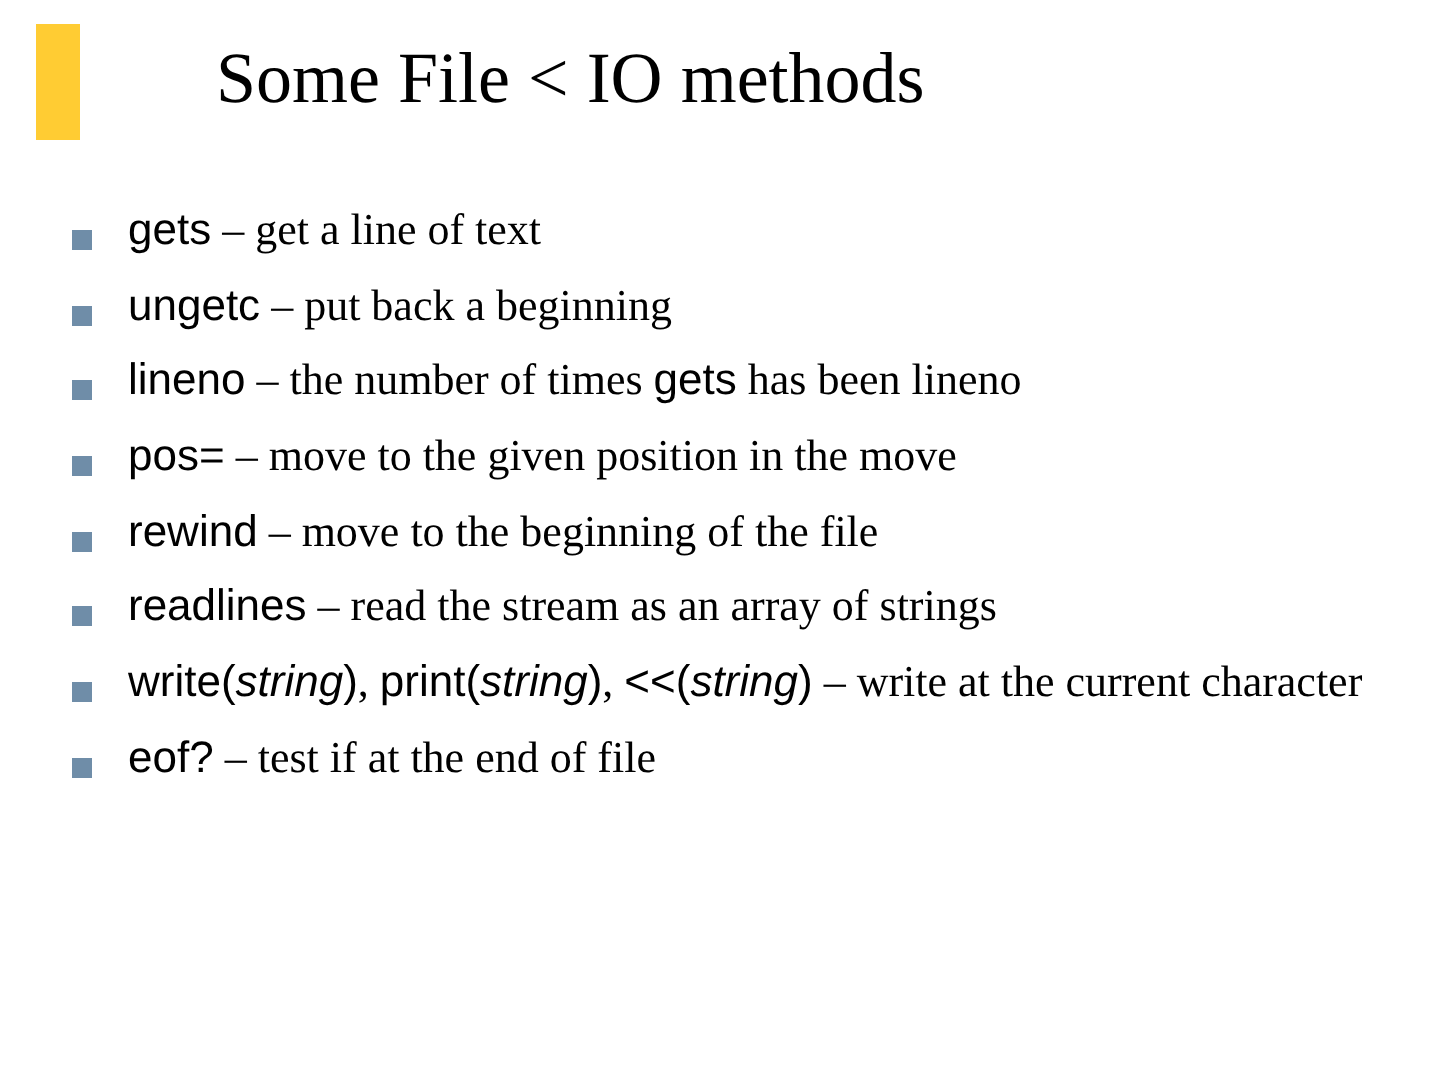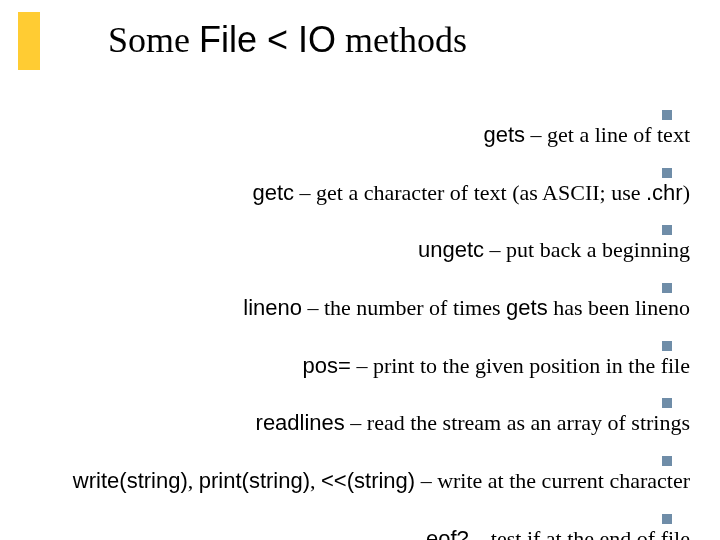--- a/index.html
+++ b/index.html
@@ -22,82 +22,82 @@
     background: #ffcc33;
   }
   .title {
     position: absolute;
     top: 20px;
     left: 108px;
     font-size: 36px;
     line-height: 1.1;
   }
   .title .code {
-    font-family: Liberation Sans, sans-serif;
+    font-family: Liberation Serif, serif;
   }
   .content {
     position: absolute;
     top: 100px;
     left: 36px;
     right: 30px;
   }
   .row {
     display: flex;
-    align-items: flex-end;
+    align-items: center;
     margin-bottom: 8px;
-    flex-direction: column;
   }
   .bullet {
     width: 10px;
     height: 10px;
     background: #6f8da8;
     flex: 0 0 auto;
     margin-top: 10px;
     margin-right: 18px;
   }
   .text {
     font-size: 22px;
     line-height: 1.35;
     flex: 1 1 auto;
   }
   .text .code {
     font-family: Verdana, Geneva, sans-serif;
   }
   .text .ital {
+    font-style: italic;
   }
 </style>
 </head>
 <body>
 
 <div class="accent-bar"></div>
 
 <div class="title">
   <span>Some </span><span class="code">File &lt; IO</span><span> methods</span>
 </div>
 
 <div class="content" id="content">
     <div class="row">
       <div class="bullet"></div>
       <div class="text"><span class="code">gets</span><span> – get a line of text</span></div>
     </div>
     <div class="row">
       <div class="bullet"></div>
-      <div class="text"><span class="code">getc</span><span> – get a character of text (as ASCII; use </span><span class="code">.chr</span><span>)</span></div>
-    </div>
-    <div class="row">
-      <div class="bullet"></div>
       <div class="text"><span class="code">ungetc</span><span> – put back a beginning</span></div>
     </div>
     <div class="row">
       <div class="bullet"></div>
       <div class="text"><span class="code">lineno</span><span> – the number of times </span><span class="code">gets</span><span> has been lineno</span></div>
     </div>
     <div class="row">
       <div class="bullet"></div>
-      <div class="text"><span class="code">pos=</span><span> – print to the given position in the file</span></div>
+      <div class="text"><span class="code">pos=</span><span> – move to the given position in the move</span></div>
+    </div>
+    <div class="row">
+      <div class="bullet"></div>
+      <div class="text"><span class="code">rewind</span><span> – move to the beginning of the file</span></div>
     </div>
     <div class="row">
       <div class="bullet"></div>
       <div class="text"><span class="code">readlines</span><span> – read the stream as an array of strings</span></div>
     </div>
     <div class="row">
       <div class="bullet"></div>
       <div class="text"><span class="code">write(</span><span class="code ital">string</span><span class="code">)</span><span>, </span><span class="code">print(</span><span class="code ital">string</span><span class="code">)</span><span>, </span><span class="code">&lt;&lt;(</span><span class="code ital">string</span><span class="code">)</span><span> – write at the current character</span></div>
     </div>
     <div class="row">

